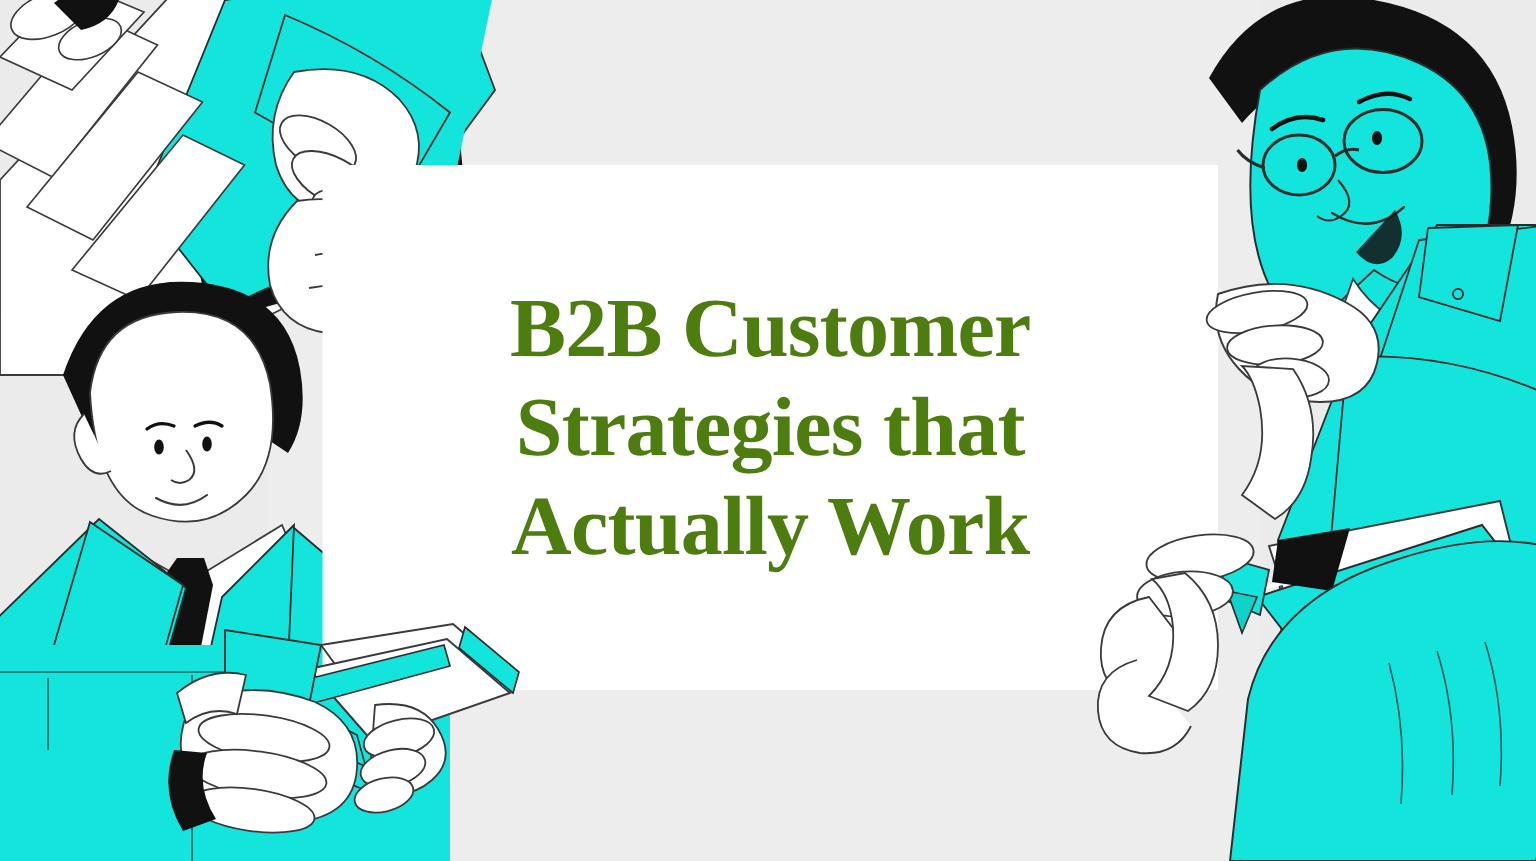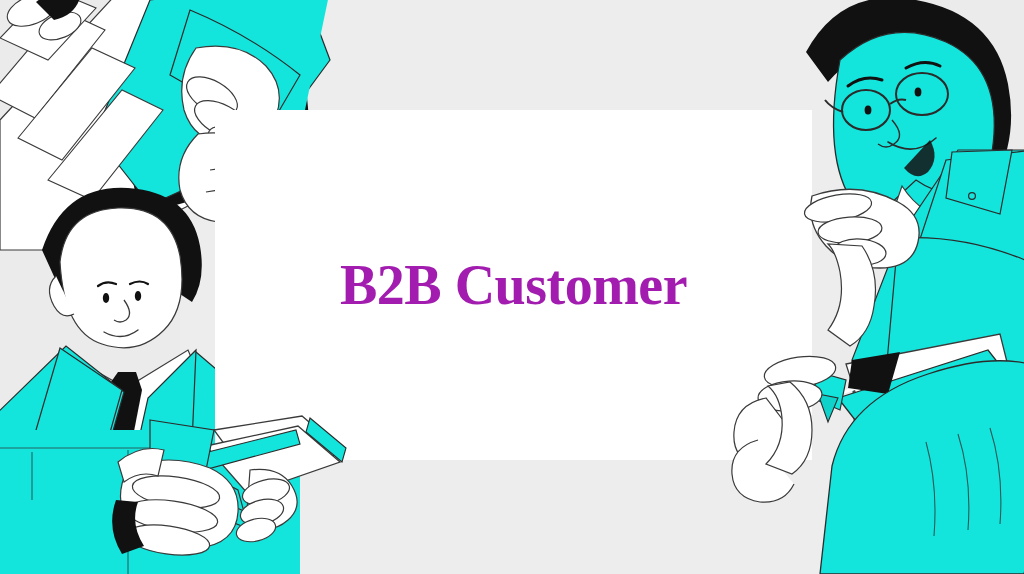--- a/index.html
+++ b/index.html
@@ -34,21 +34,21 @@
     width:597px;height:350px;
     z-index:6;
     display:flex;
     align-items:center;
     justify-content:center;
     pointer-events:none;
   }
   .headline{
     margin:12px;
     text-align:center;
-    color:#a21caf;
+    color:#4d7c0f;
     font-family:"Liberation Serif", serif;
     font-weight:700;
     font-size:56px;
     line-height:66px;
     letter-spacing:-0.5px;
     width:540px;
   }
   .headline .ln{display:block;white-space:nowrap;}
 </style>
 </head>
@@ -234,16 +234,18 @@
       </g>
 
       <path d="M 118 462 q 22 -18 46 -12 l -6 26 q -18 -6 -34 6 z" fill="#ffffff" stroke="#3a3a3a" stroke-width="1.2"></path>
       <path d="M 116 500 q -10 28 6 54 l 22 -8 q -14 -22 -6 -44 z" fill="#111111"></path>
     </g>
   </svg>
 
   <div class="title-wrap">
     <h1 class="headline">
       <span class="ln">B2B Customer</span>
+      <span class="ln">Strategies that</span>
+      <span class="ln">Actually Work</span>
     </h1>
   </div>
 
 </div>
 
 </body></html>

